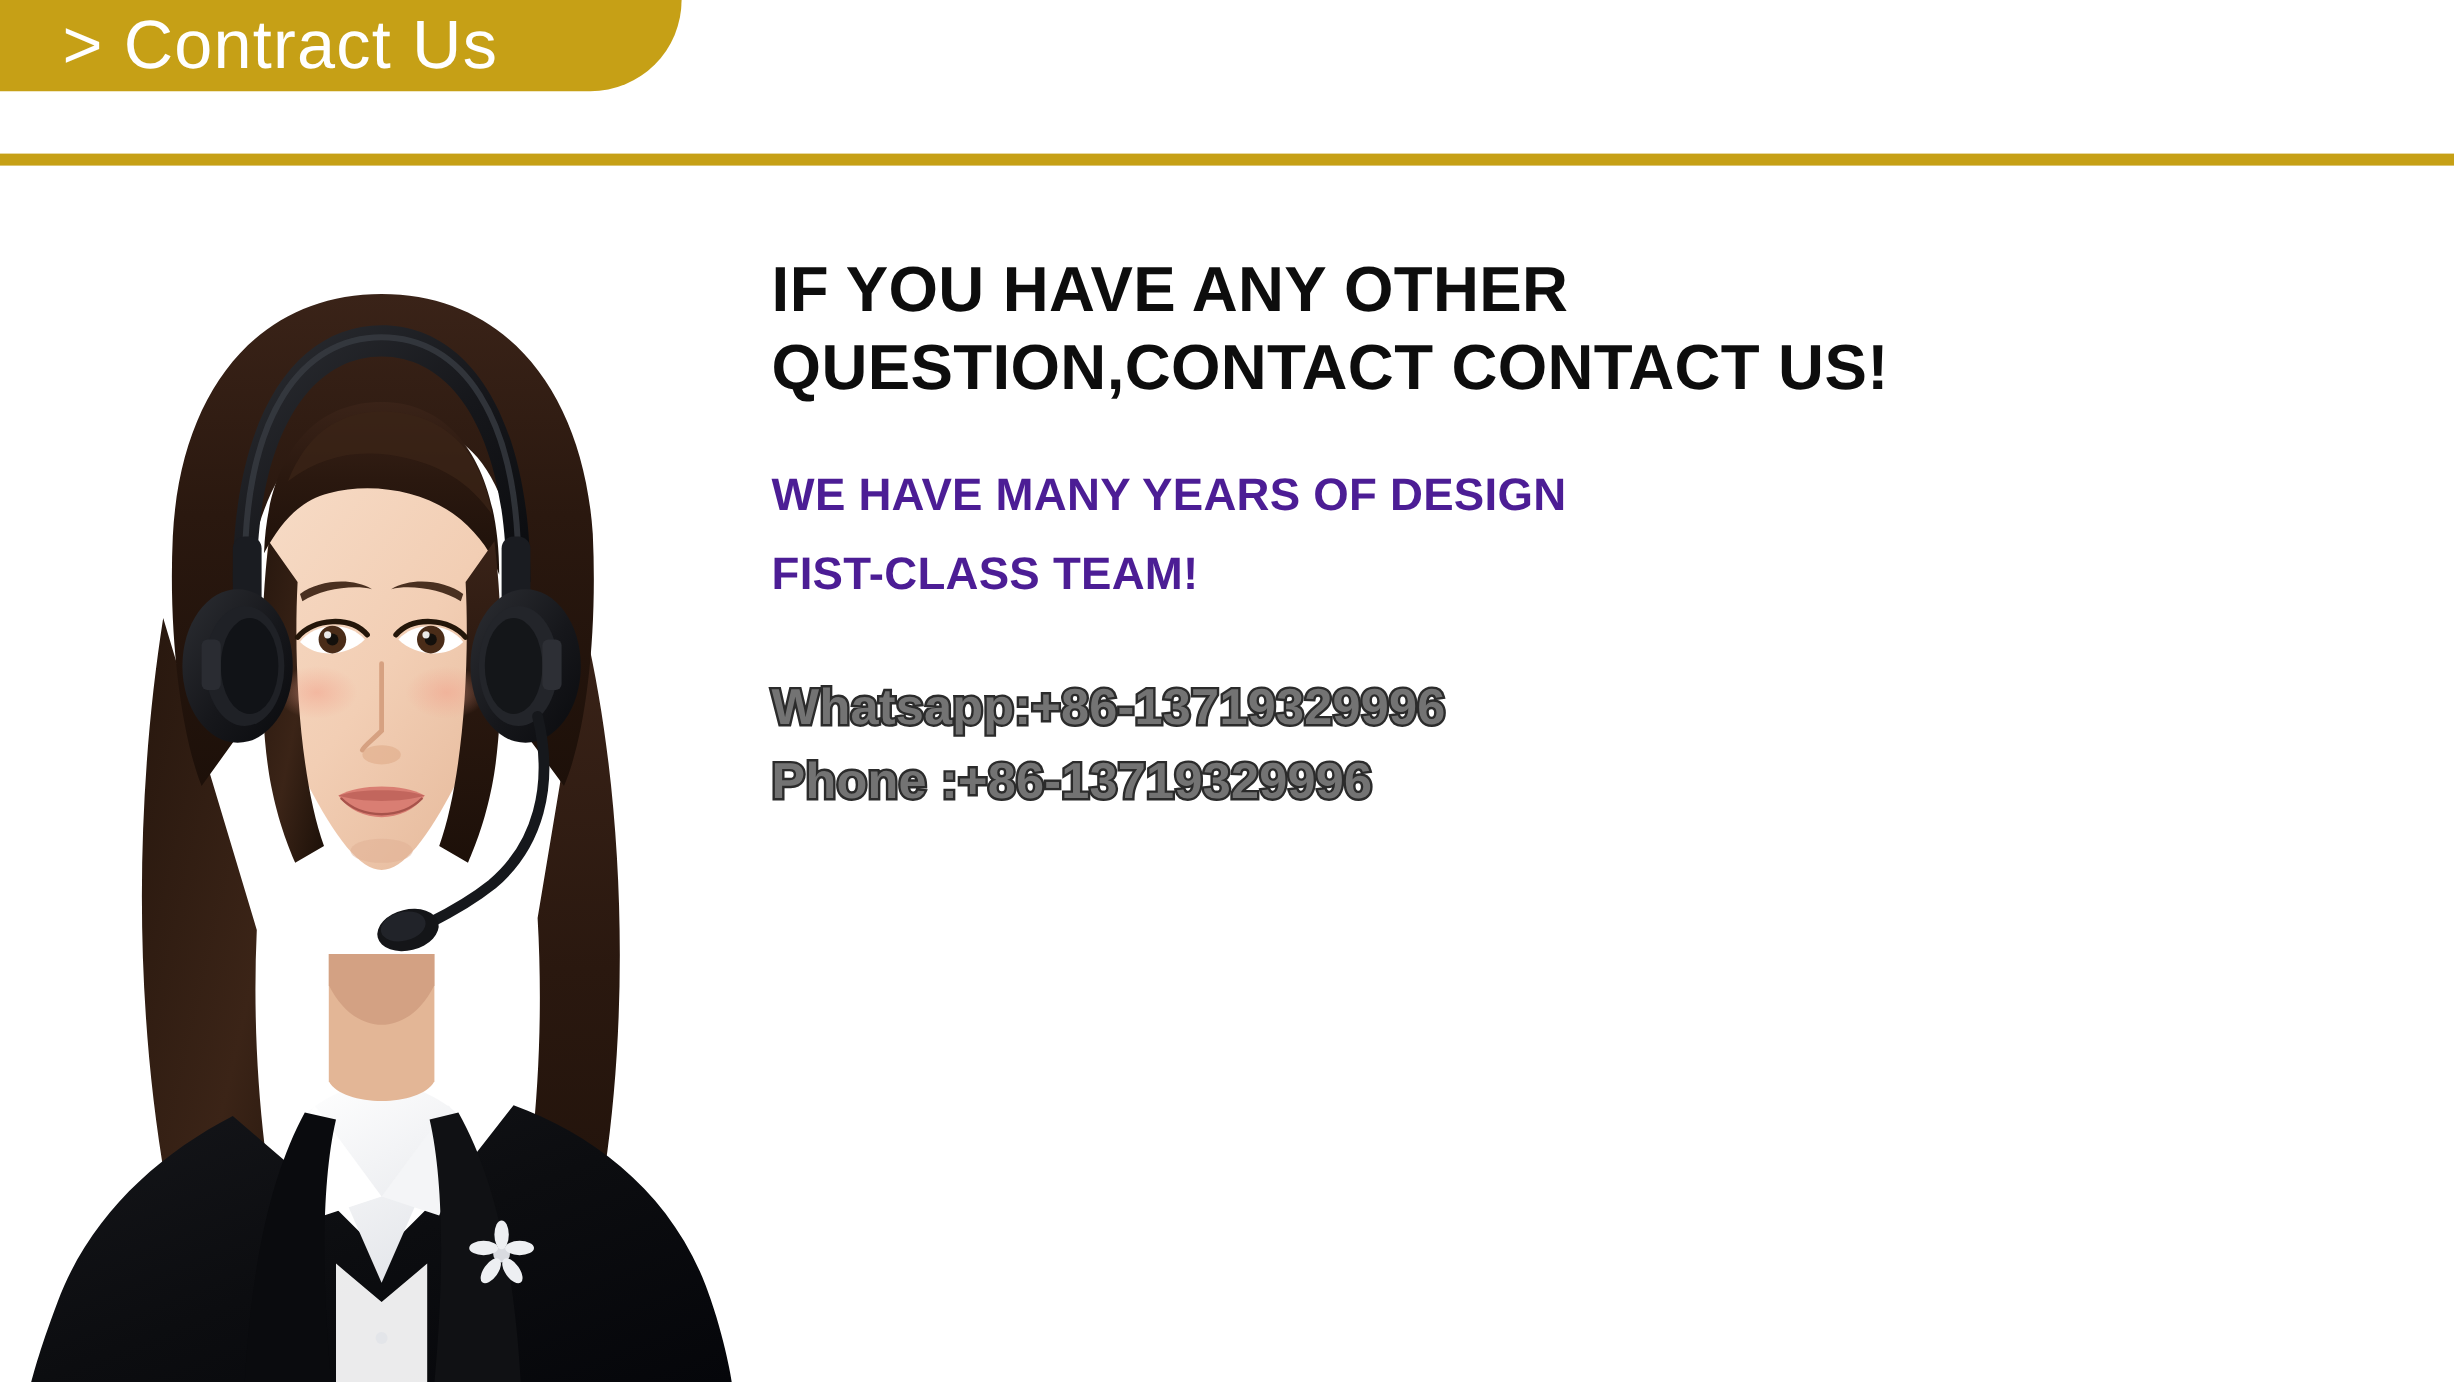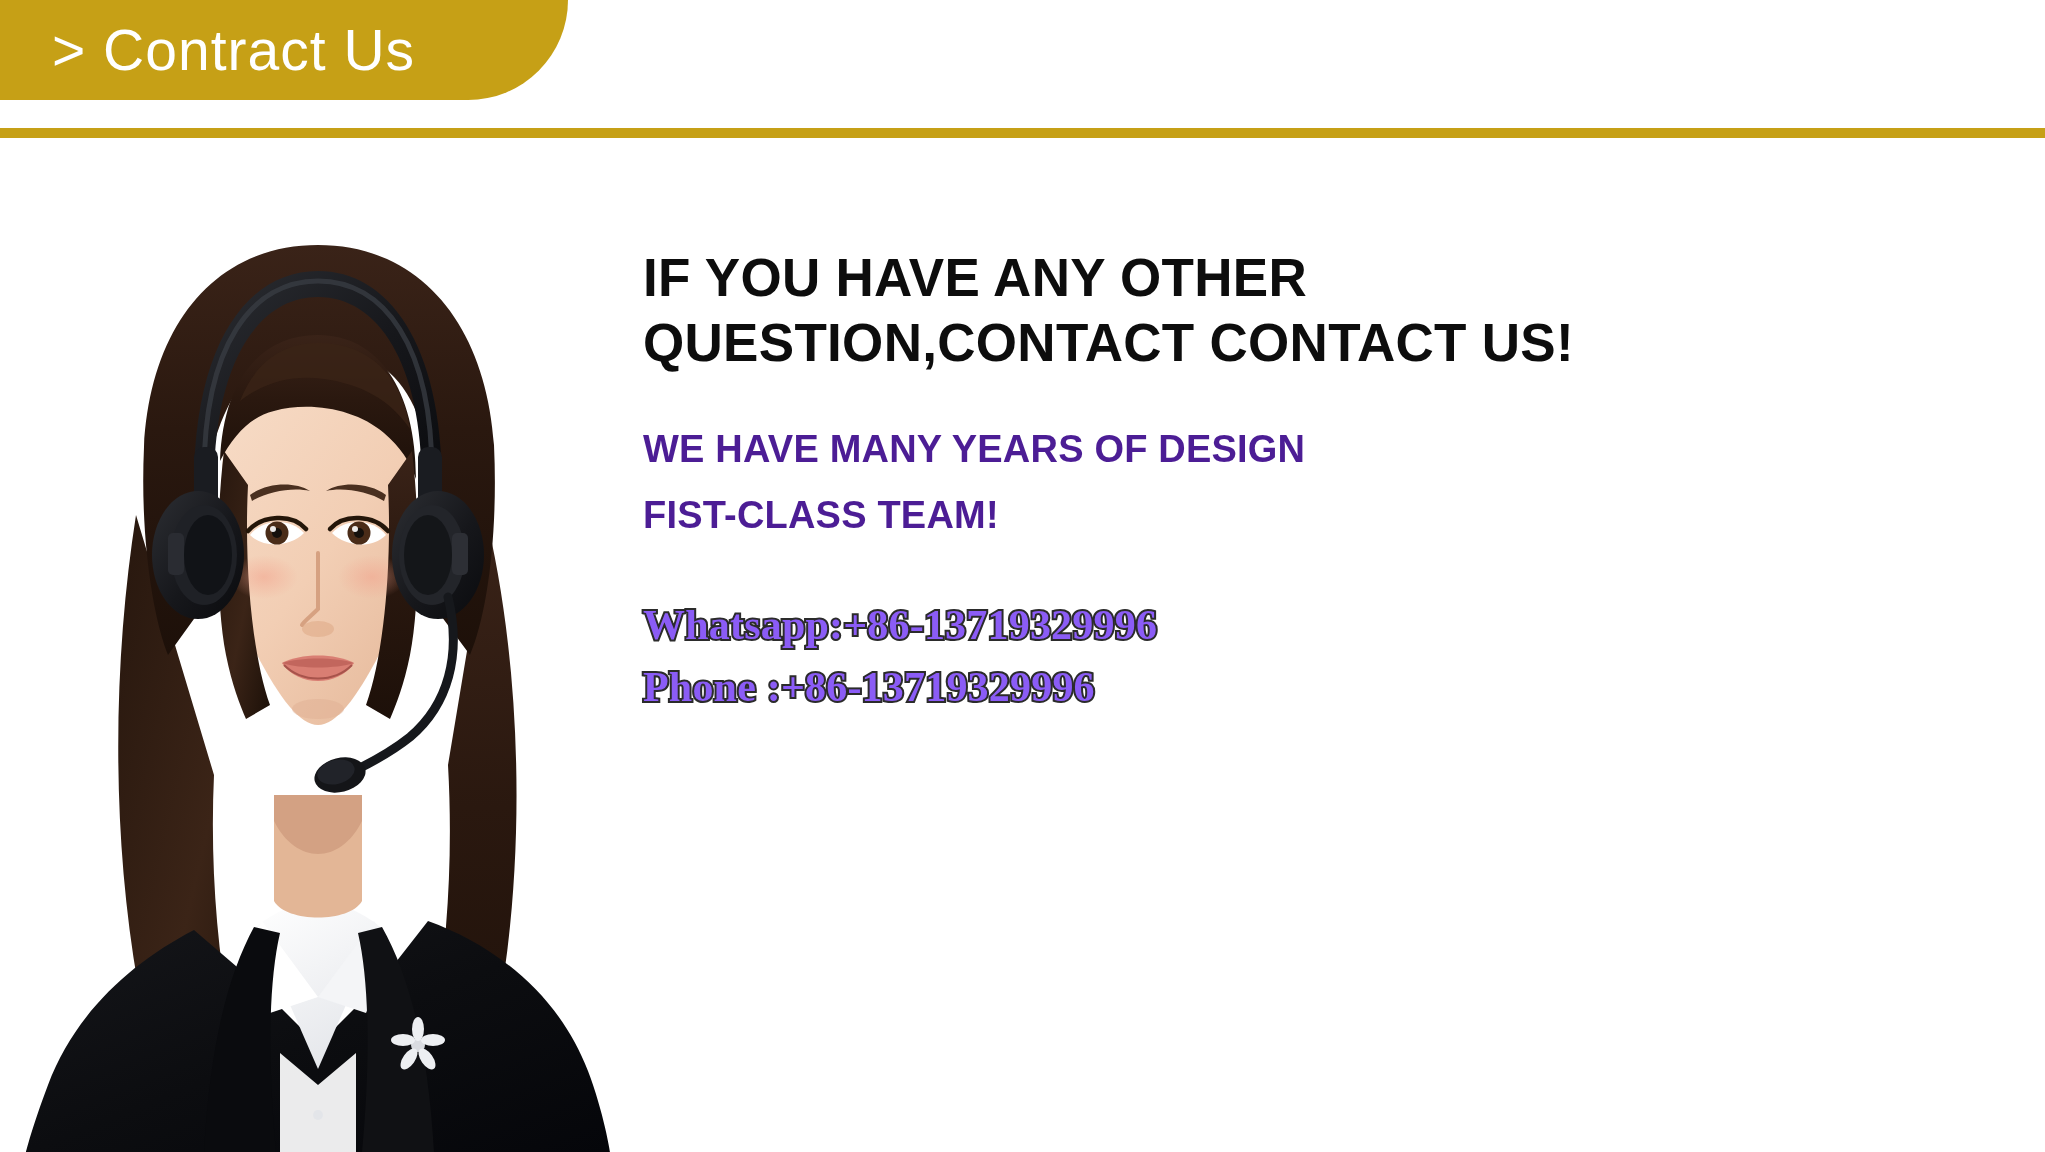--- a/index.html
+++ b/index.html
@@ -22,21 +22,21 @@
     left: 0;
     top: 0;
     width: 2045px;
     height: 140px;
   }
   .header-tab {
     position: absolute;
     left: 0;
     top: 0;
     width: 568px;
-    height: 100px;
+    height: 76px;
     background: #C6A016;
     border-bottom-right-radius: 100px 100px;
   }
   .header-tab-label {
     position: absolute;
     left: 52px;
     top: 50%;
     transform: translateY(-50%);
     color: #ffffff;
     font-size: 57px;
@@ -67,21 +67,20 @@
     width: 600px;
     height: 967px;
   }
 
   
   .content {
     position: absolute;
     left: 643px;
     top: 210px;
     width: 1340px;
-    margin-top: 36px;
   }
   .headline {
     color: #0d0d0d;
     font-size: 53px;
     font-weight: 700;
     line-height: 1.22;
     letter-spacing: 0.3px;
     margin: 0;
   }
   .headline .hl-line { display: block; }
@@ -98,25 +97,24 @@
 
   .contact-block {
     margin: 46px 0 0 0;
   }
   .contact-line {
     display: block;
     font-size: 42px;
     font-weight: 700;
     line-height: 1.48;
     letter-spacing: 0.2px;
-    color: #8b5cf6;
+    color: #737373;
     -webkit-text-stroke: 4px #2b2b2b;
     paint-order: stroke fill;
     white-space: nowrap;
-    font-family: Liberation Serif, serif;
   }
 </style>
 </head>
 <body>
 
 <div class="header-zone">
   <div class="header-tab">
     <span class="header-tab-label">&gt; Contract Us</span>
   </div>
   <div class="header-rule"></div>

